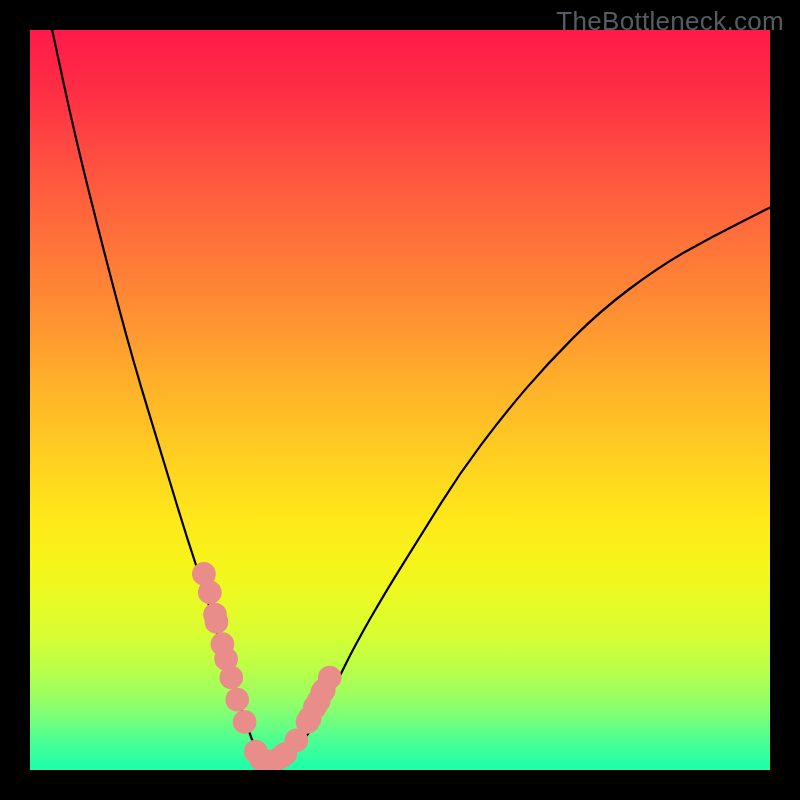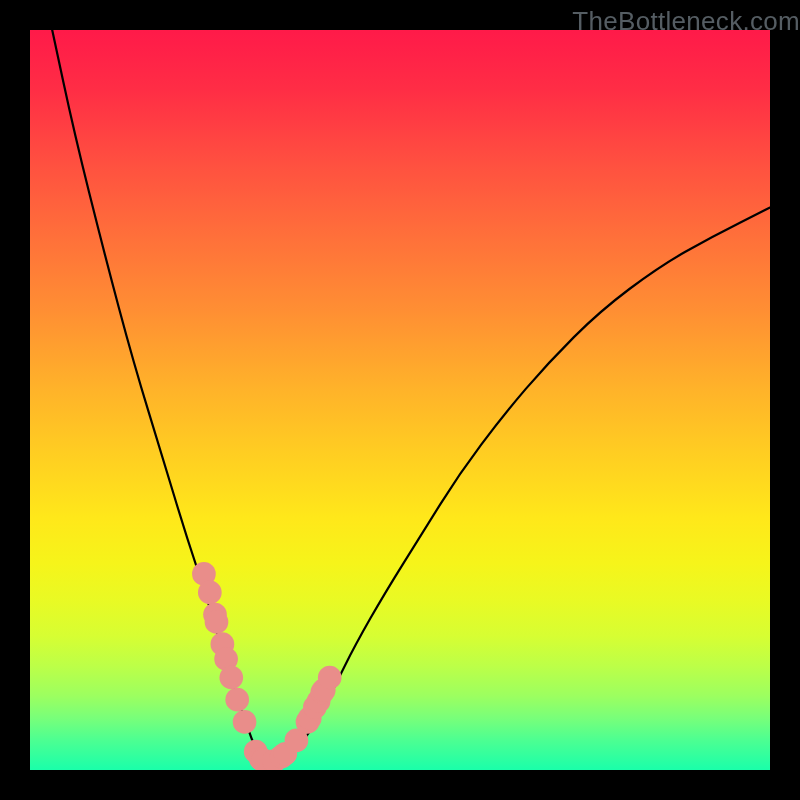--- a/index.html
+++ b/index.html
@@ -44,21 +44,21 @@
       #d6fe33 82%,
       #bcff48 86%,
       #9cff60 90%,
       #78ff7a 93%,
       #4cff92 96%,
       #1affaa 100%);
   }
   .attrib {
     position: absolute;
     top: 6px;
-    right: 0;
+    right: 16px;
     color: #555d63;
     font-size: 26px;
     font-weight: 500;
     letter-spacing: 0.3px;
   }
   svg.overlay {
     position: absolute;
     left: 0; top: 0;
     width: 740px;
     height: 740px;

